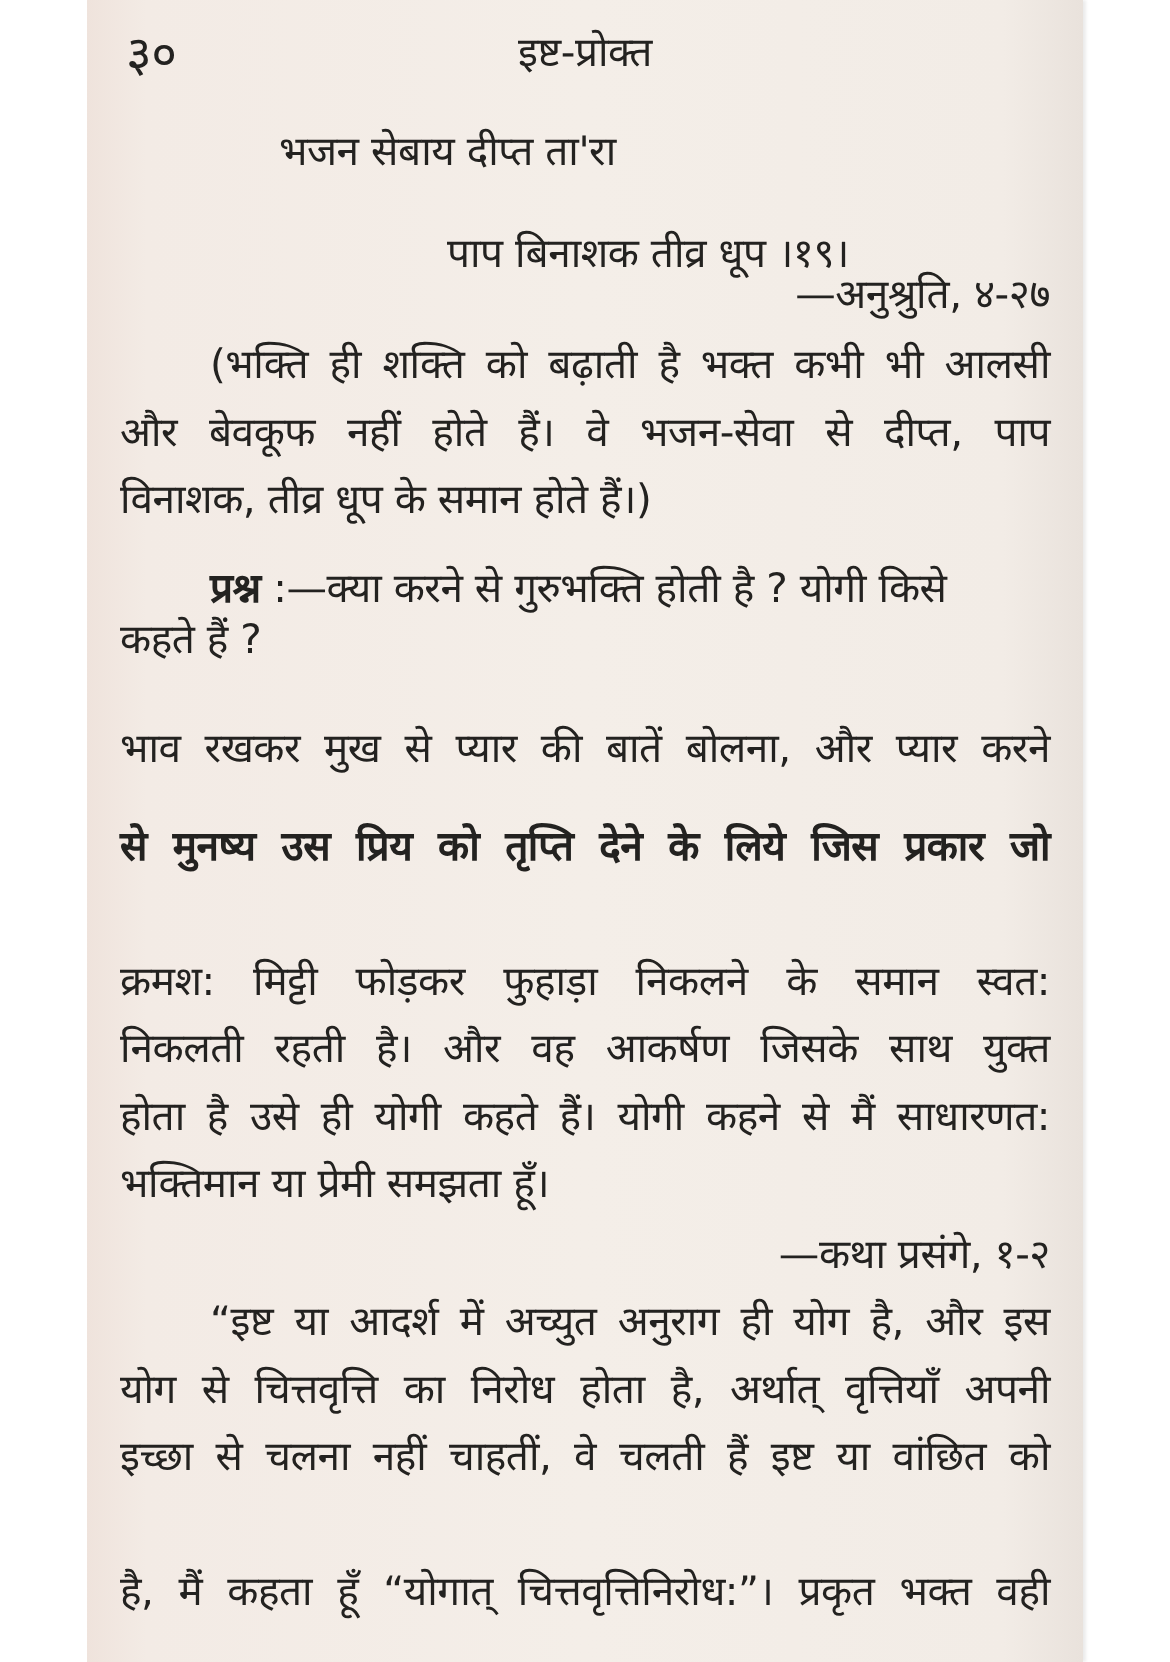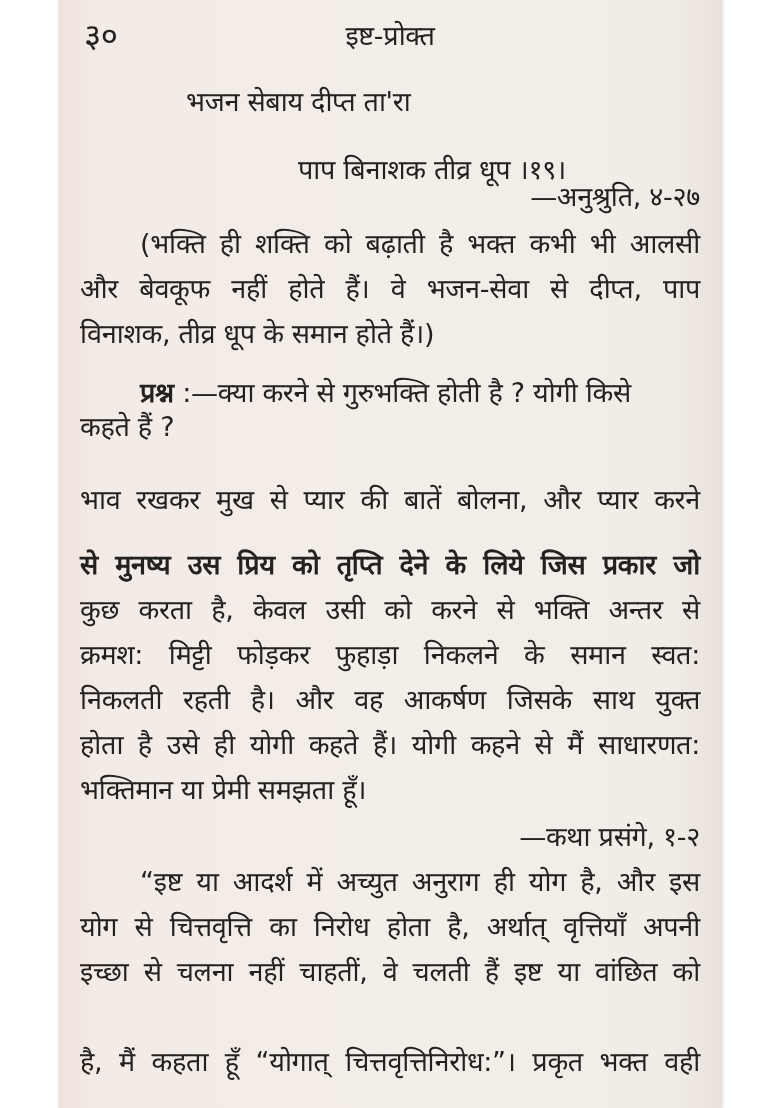--- a/index.html
+++ b/index.html
@@ -41,21 +41,20 @@
   <div class="line justify" style="top:271px;">और बेवकूफ नहीं होते हैं। वे भजन-सेवा से दीप्त, पाप</div>
   <div class="line justify last" style="top:316px;">विनाशक, तीव्र धूप के समान होते हैं।)</div>
 
   <div class="line" style="left:82px; top:364px; width:560px; display:flex; justify-content:space-between;">
     <span style="white-space:nowrap;margin-top:11px;"><b>प्रश्न</b><span> :—</span><span>क्या करने से गुरुभक्ति होती है ? योगी किसे</span></span>
   </div>
   <div class="line" style="left:22px; top:409px;">कहते हैं ?</div>
 
   <div class="line justify" style="top:482px;">भाव रखकर मुख से प्यार की बातें बोलना, और प्यार करने</div>
   <div class="line justify" style="top:547px;font-weight:bold;">से मुनष्य उस प्रिय को तृप्ति देने के लिये जिस प्रकार जो</div>
-  <div class="line justify" style="top:592px;">कुछ करता है, केवल उसी को करने से भक्ति अन्तर से</div>
   <div class="line justify" style="top:637px;">क्रमश: मिट्टी फोड़कर फुहाड़ा निकलने के समान स्वत:</div>
   <div class="line justify" style="top:682px;">निकलती रहती है। और वह आकर्षण जिसके साथ युक्त</div>
   <div class="line justify" style="top:727px;">होता है उसे ही योगी कहते हैं। योगी कहने से मैं साधारणत:</div>
   <div class="line justify last" style="top:772px;">भक्तिमान या प्रेमी समझता हूँ।</div>
   <div class="line right" style="top:819px;">—कथा प्रसंगे, १-२</div>
 
   <div class="line indent justify" style="top:864px;">“इष्ट या आदर्श में अच्युत अनुराग ही योग है, और इस</div>
   <div class="line justify" style="top:909px;">योग से चित्तवृत्ति का निरोध होता है, अर्थात् वृत्तियाँ अपनी</div>
   <div class="line justify" style="top:954px;">इच्छा से चलना नहीं चाहतीं, वे चलती हैं इष्ट या वांछित को</div>
   <div class="line justify" style="top:1044px;">है, मैं कहता हूँ “योगात् चित्तवृत्तिनिरोध:”। प्रकृत भक्त वही</div>

